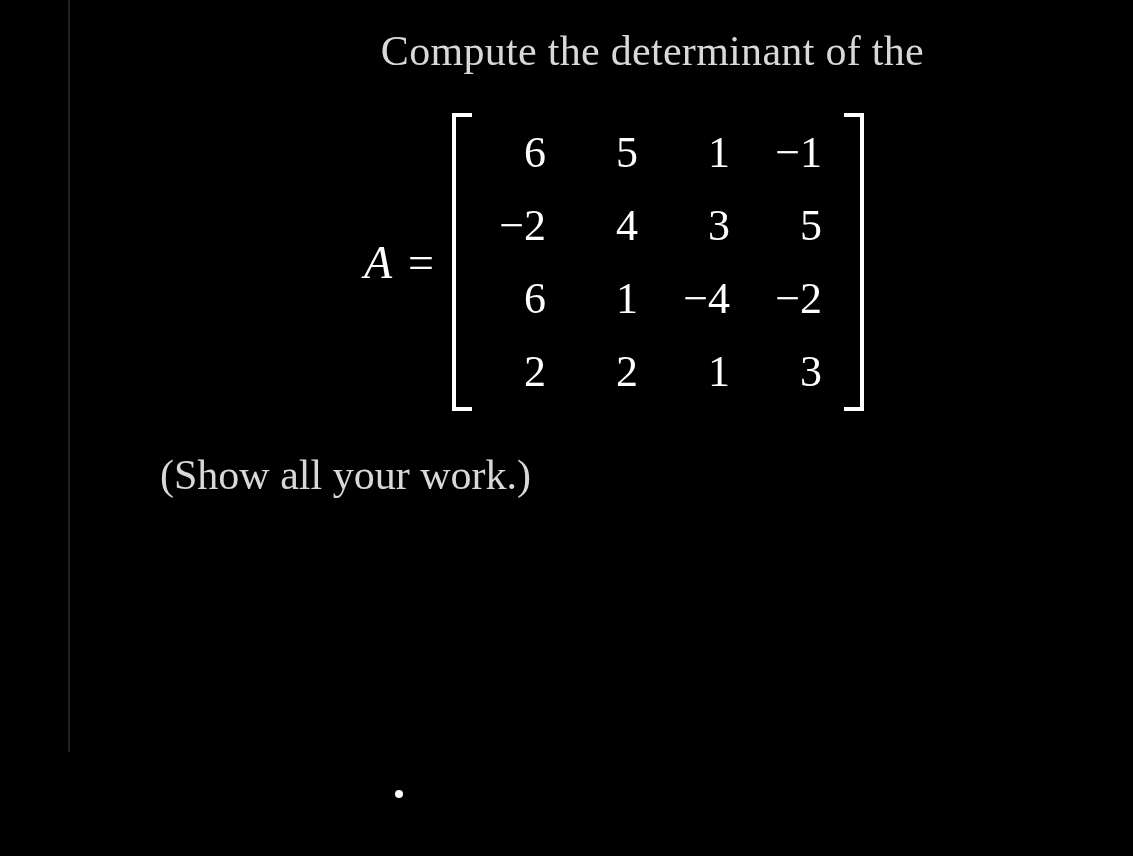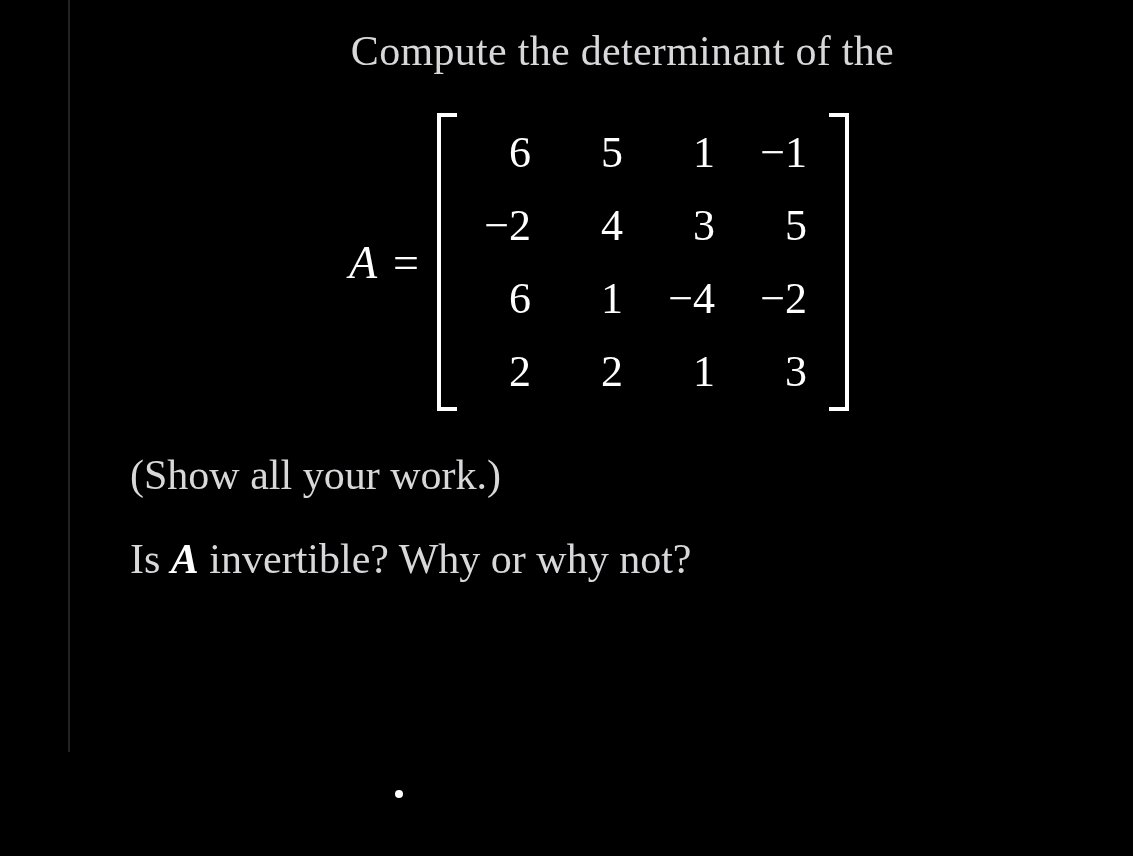--- a/index.html
+++ b/index.html
@@ -14,21 +14,21 @@
     position: relative;
   }
   .page {
     position: absolute;
     left: 68px;
     top: 0;
     width: 1040px;
     height: 752px;
     border-left: 2px solid #222;
     box-sizing: border-box;
-    padding: 20px 40px 20px 60px;
+    padding: 20px 40px 20px 90px;
   }
   .question-text {
     font-size: 42px;
     line-height: 1.5;
     font-weight: 300;
     letter-spacing: 0.3px;
   }
   .redacted {
     display: inline-block;
     width: 210px;
@@ -167,18 +167,15 @@
         <span>2</span>
         <span>1</span>
         <span>3</span>
       </div>
       <div class="bracket right"></div>
     </div>
   </div>
 
   <div class="show-work">(Show all your work.)</div>
 
-  <div class="q2">
-    <span>Is </span><span class="ital">A</span><span> invertible? Why or why not?</span>
-  </div>
 
   <div class="dot"></div>
 </div>
 
 </body></html>

